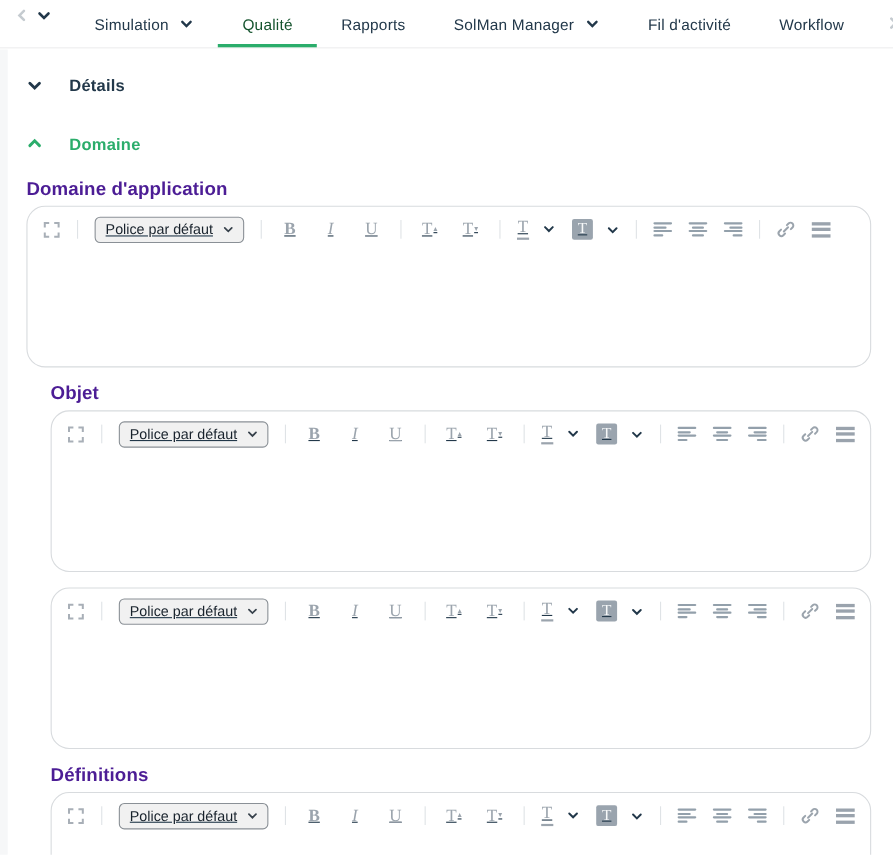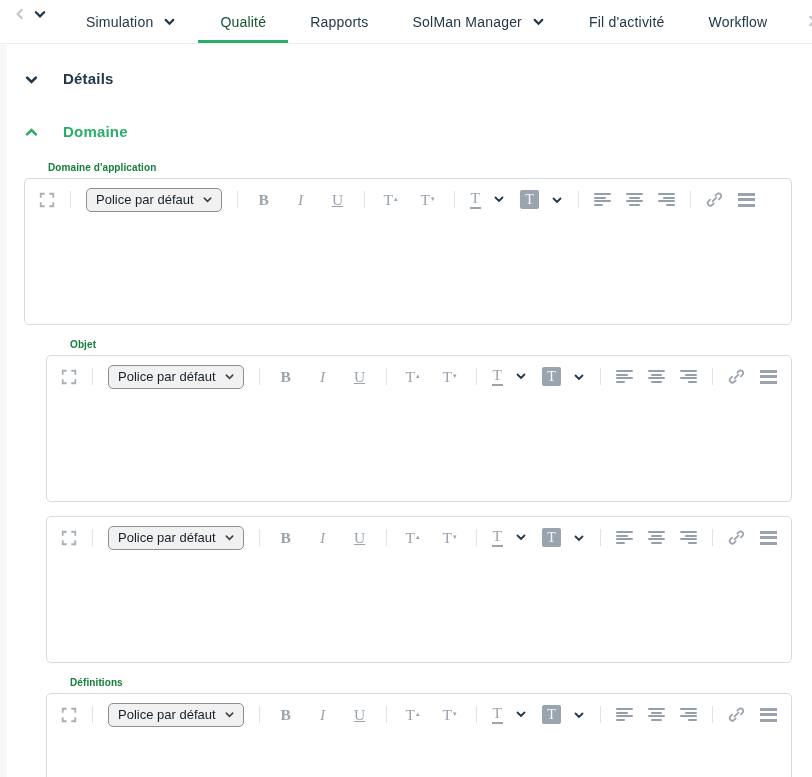--- a/index.html
+++ b/index.html
@@ -22,29 +22,29 @@
     font-family:"Liberation Sans", sans-serif; }
   .tab.active { color:#14532d; }
   .tab.active::after { content:""; position:absolute; left:0; right:0; bottom:0;
     height:3px; background:#2bad6b; }
   .nav-right-clip { position:absolute; right:-7px; top:14px; }
 
   
   .gutter { position:absolute; left:0; top:45px; bottom:0; width:7px;
     background:#f6f7f8; }
   .content { padding:26px 20px 0 24px; }
-  .section-row { display:flex; align-items:flex-end; gap:24px; cursor:pointer; }
+  .section-row { display:flex; align-items:flex-start; gap:24px; cursor:pointer; }
   .section-row + .section-row { margin-top:36px; }
   .section-title { font-size:15px; font-weight:700; letter-spacing:.2px; }
   .fields { margin-top:22px; }
   .field + .field { margin-top:14px;padding-left:22px; }
-  .field-label { font-size:10px; font-weight:700; color:#15803d;
-    letter-spacing:.1px; margin-bottom:5px;margin-left:24px; }
-  .editor { border:1px solid #d8dbde; border-radius:5px; height:147px;
-    background:#fff; overflow:hidden; }
+  .field-label { font-size:17px; font-weight:700; color:#4c1d95;
+    letter-spacing:.1px; margin-bottom:5px; }
+  .editor { border:1px solid #d8dbde; border-radius:17px; height:147px;
+    background:#fff; overflow:hidden;text-decoration:underline; }
   .editor-content { height:105px; padding:6px 12px; font-size:13px;
     outline:none; cursor:text; }
 
   
   .toolbar { display:flex; align-items:center; column-gap:15px;
     padding:7px 12px 4px 14px; height:38px; }
   .tb-sep { width:1px; height:17px; background:#dfe3e6; flex:0 0 auto; }
   .tb-btn { display:flex; align-items:center; justify-content:center;
     background:none; border:none; cursor:pointer; padding:0; flex:0 0 auto;
     color:#9ba4ad; }

